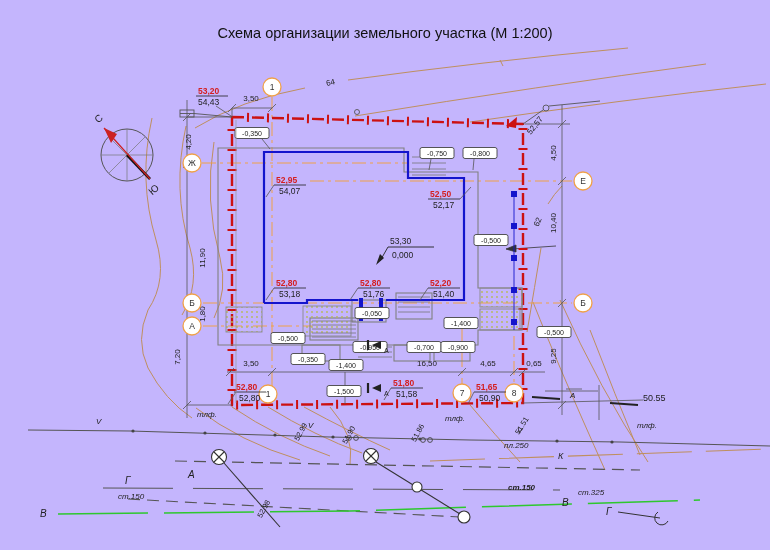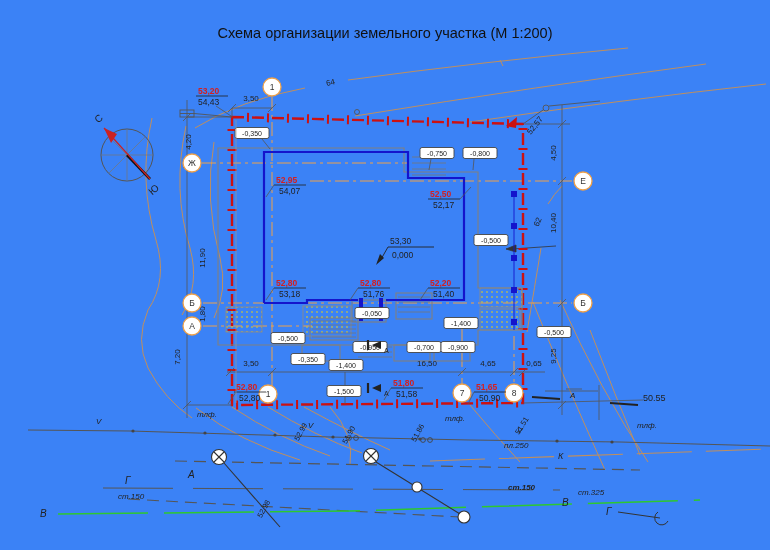--- a/index.html
+++ b/index.html
@@ -1,16 +1,16 @@
 <!DOCTYPE html>
 <html><head>
 <meta charset="utf-8">
 <style>
   html,body{margin:0;padding:0;background:#fff;}
-  .wrap{width:770px;height:550px;position:relative;background:#3b82f6;overflow:hidden;
+  .wrap{width:770px;height:550px;position:relative;background:#c4b5fd;overflow:hidden;
         font-family:"Liberation Sans", sans-serif;}
   svg{display:block;}
   text{fill:#222;font-family:"Liberation Sans", sans-serif;}
   .t7{font-size:7px;}
   .t75{font-size:7.5px;}
   .t8{font-size:8px;}
   .t9{font-size:9px;}
   .t10{font-size:10px;}
   .ttl{font-size:14.5px;fill:#111;}
   .red{fill:#d42020;font-weight:700;font-size:8.5px;}

